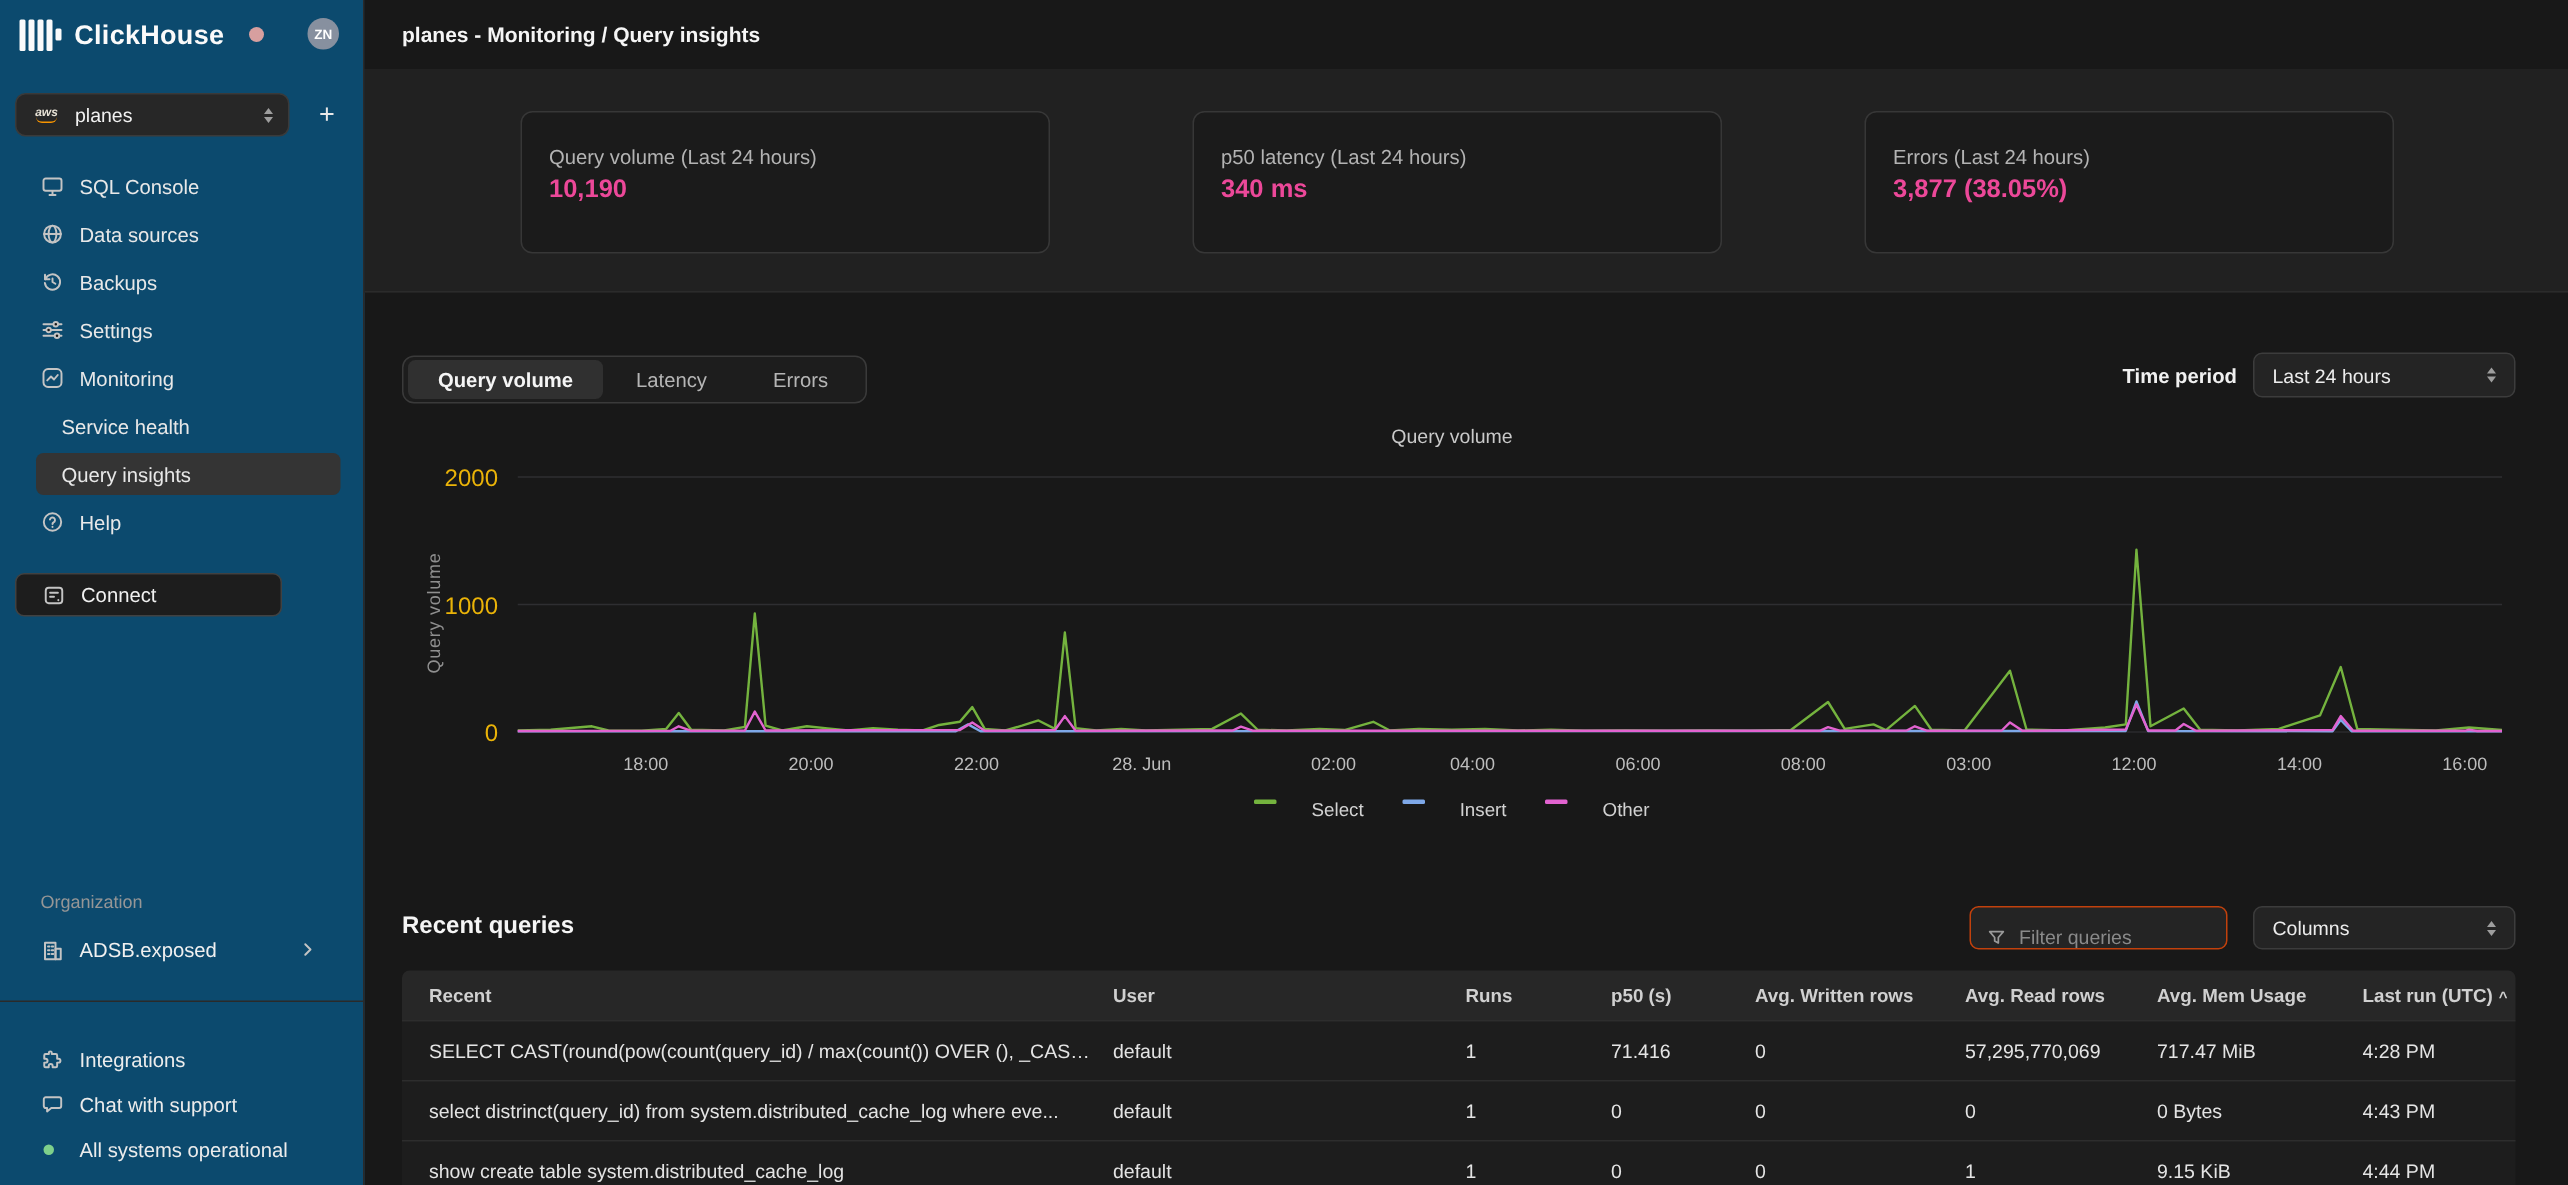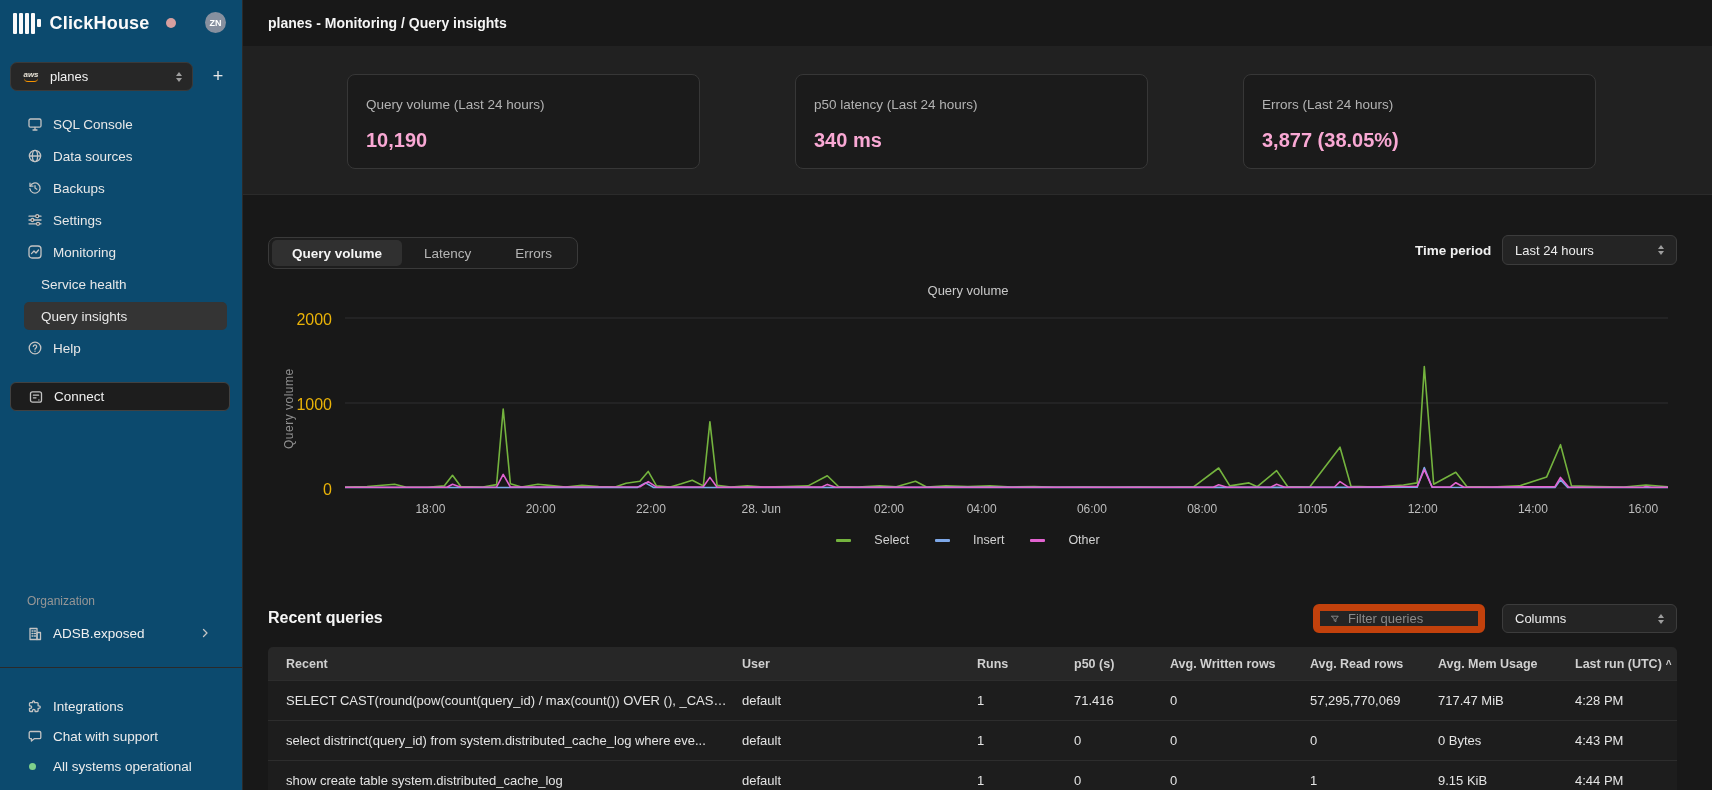--- a/index.html
+++ b/index.html
@@ -32,21 +32,21 @@
   .nav { position:absolute; left:0; top:108px; width:243px; }
   .nav-item { position:relative; height:32px; display:flex; align-items:center; cursor:pointer; }
   .nav-item .nicon { position:absolute; left:27px; width:16px; height:16px; }
   .nav-item .nlabel { position:absolute; left:53px; font-size:13.5px; color:#e8e8e8; }
   .nav-item.sub .nlabel { left:41px; }
   .nav-item.active { margin:0 16px; width:203px; margin-left:24px; height:28px; margin-top:2px; margin-bottom:2px;
     background:#343434; border-radius:5px; }
   .nav-item.active .nlabel { left:17px; }
   svg.ico { stroke:#c4c4c4; fill:none; stroke-width:1.3; stroke-linecap:round; stroke-linejoin:round; }
 
-  .connect-btn { position:absolute; left:10px; top:382px; width:220px; height:29px; border:1px solid #414141;
+  .connect-btn { position:absolute; left:10px; top:382px; width:178px; height:29px; border:1px solid #414141;
     border-radius:6px; display:flex; align-items:center; cursor:pointer; background:#1d1d1d; }
   .connect-btn .nicon { margin-left:17px; width:16px; height:16px; }
   .connect-btn .nlabel { margin-left:10px; font-size:13.5px; color:#f0f0f0; }
 
   .org-label { position:absolute; left:27px; top:594px; font-size:12px; color:#969696; }
   .org-row { position:absolute; left:0; top:620px; width:243px; height:28px; cursor:pointer; }
   .org-row .nicon { position:absolute; left:27px; top:6px; width:16px; height:16px; }
   .org-row .nlabel { position:absolute; left:53px; top:6px; font-size:13.5px; color:#f0f0f0; }
   .org-row .chev { position:absolute; left:199px; top:7px; width:12px; height:12px; }
   .side-divider { position:absolute; left:0; top:667px; width:243px; height:1px; background:#2a2a2a; }
@@ -58,21 +58,21 @@
   
   .main { position:absolute; left:243px; top:0; width:1469px; height:790px; }
   .topbar { position:absolute; left:0; top:0; width:1469px; height:46px; background:#181818; }
   .topbar .title { position:absolute; left:25px; top:15px; font-size:14px; font-weight:bold; color:#f5f5f5; }
 
   .stats-band { position:absolute; left:0; top:46px; width:1469px; height:149px; background:#212121;
     border-bottom:1px solid #2b2b2b; }
   .stat-card { position:absolute; top:28px; width:353px; height:95px; background:#1b1b1b;
     border:1px solid #373737; border-radius:8px; padding:22px 18px; }
   .stat-card .slabel { font-size:13.5px; color:#b3b3b3; }
-  .stat-card .svalue { margin-top:17px; font-size:20px; font-weight:bold; color:#f9a8d4; }
+  .stat-card .svalue { margin-top:4px; font-size:17px; font-weight:bold; color:#ec4899; }
 
   .tab-group { position:absolute; left:25px; top:237px; height:32px; border:1px solid #3a3a3a;
     border-radius:8px; background:#1d1d1d; display:flex; align-items:center; padding:3px; }
   .tab { height:26px; display:flex; align-items:center; padding:0 22px; font-size:13.5px; color:#b5b5b5;
     border-radius:5px; cursor:pointer; }
   .tab.active { background:#303030; color:#f5f5f5; font-weight:bold; padding:0 20px; }
 
   .tp-label { position:absolute; left:1172px; top:243px; font-size:13.5px; font-weight:bold; color:#f0f0f0; }
   .select-box { position:absolute; background:#242424; border:1px solid #3c3c3c; border-radius:6px;
     display:flex; align-items:center; padding:0 12px; cursor:pointer; }
@@ -85,28 +85,28 @@
 
   
   .chart { position:absolute; left:25px; top:283px; width:1434px; height:290px; }
   .chart-title { position:absolute; left:0; top:0; width:1400px; text-align:center; font-size:13px; color:#c9c9c9; }
   .ylabel { position:absolute; left:14px; top:80px; height:92px; width:14px; font-size:12px; color:#8f8f8f;
     writing-mode:vertical-rl; transform:rotate(180deg); text-align:center; letter-spacing:.5px; }
   .ytick { position:absolute; width:50px; text-align:right; font-size:16px; color:#eab308; }
   .xtick { position:absolute; width:70px; text-align:center; font-size:12px; color:#bdbdbd; top:219px; }
   .plot { position:absolute; left:77px; top:20px; }
   .legend { position:absolute; left:0; top:250px; width:1400px; display:flex; justify-content:center; gap:26px; }
-  .legend-item { display:flex; align-items:center; gap:23px; cursor:pointer; }
+  .legend-item { display:flex; align-items:flex-start; gap:23px; cursor:pointer; }
   .legend-swatch { width:15px; height:3px; border-radius:1px; }
   .legend-name { font-size:12.5px; color:#d2d2d2; }
 
   
   .recent-title { position:absolute; left:25px; top:609px; font-size:16px; font-weight:bold; color:#f5f5f5; }
   .filter-box { position:absolute; left:1070px; top:604px; width:172px; height:29px; background:#242424;
-    border:7px solid #c2410c; border-radius:6px; display:flex; align-items:flex-end; padding:0 10px; }
+    border:1px solid #c2410c; border-radius:6px; display:flex; align-items:flex-end; padding:0 10px; }
   .filter-box input { background:transparent; border:none; outline:none; color:#ececec; font-size:13px;
     width:120px; margin-left:8px; font-family:inherit; }
   .filter-box input::placeholder { color:#8a8a8a; }
   #col-select { left:1259px; top:604px; width:175px; height:29px; }
 
   .table { position:absolute; left:25px; top:647px; width:1409px; }
   .trow { display:grid; grid-template-columns:456px 235px 97px 96px 140px 128px 137px 102px;
     padding-left:18px; align-items:center; }
   .thead { background:#272727; height:33px; border-radius:5px 5px 0 0; }
   .thead .th { font-size:12.5px; font-weight:bold; color:#d0d0d0; cursor:pointer; }
@@ -298,21 +298,21 @@
         </svg>
       <div id="xticks">
           <span class="xtick" style="left: 127.444px;">18:00</span>
           <span class="xtick" style="left: 237.694px;">20:00</span>
           <span class="xtick" style="left: 347.944px;">22:00</span>
           <span class="xtick" style="left: 458.194px;">28. Jun</span>
           <span class="xtick" style="left: 586px;">02:00</span>
           <span class="xtick" style="left: 678.694px;">04:00</span>
           <span class="xtick" style="left: 788.944px;">06:00</span>
           <span class="xtick" style="left: 899.194px;">08:00</span>
-          <span class="xtick" style="left: 1009.44px;">10:05</span>
+          <span class="xtick" style="left: 1009.44px;">03:00</span>
           <span class="xtick" style="left: 1119.69px;">12:00</span>
           <span class="xtick" style="left: 1229.94px;">14:00</span>
           <span class="xtick" style="left: 1340.19px;">16:00</span>
         </div>
       <div class="legend" id="legend">
           <span class="legend-item">
             <span class="legend-swatch" style="background: rgb(116, 179, 62);"></span>
             <span class="legend-name">Select</span>
           </span>
           <span class="legend-item">

